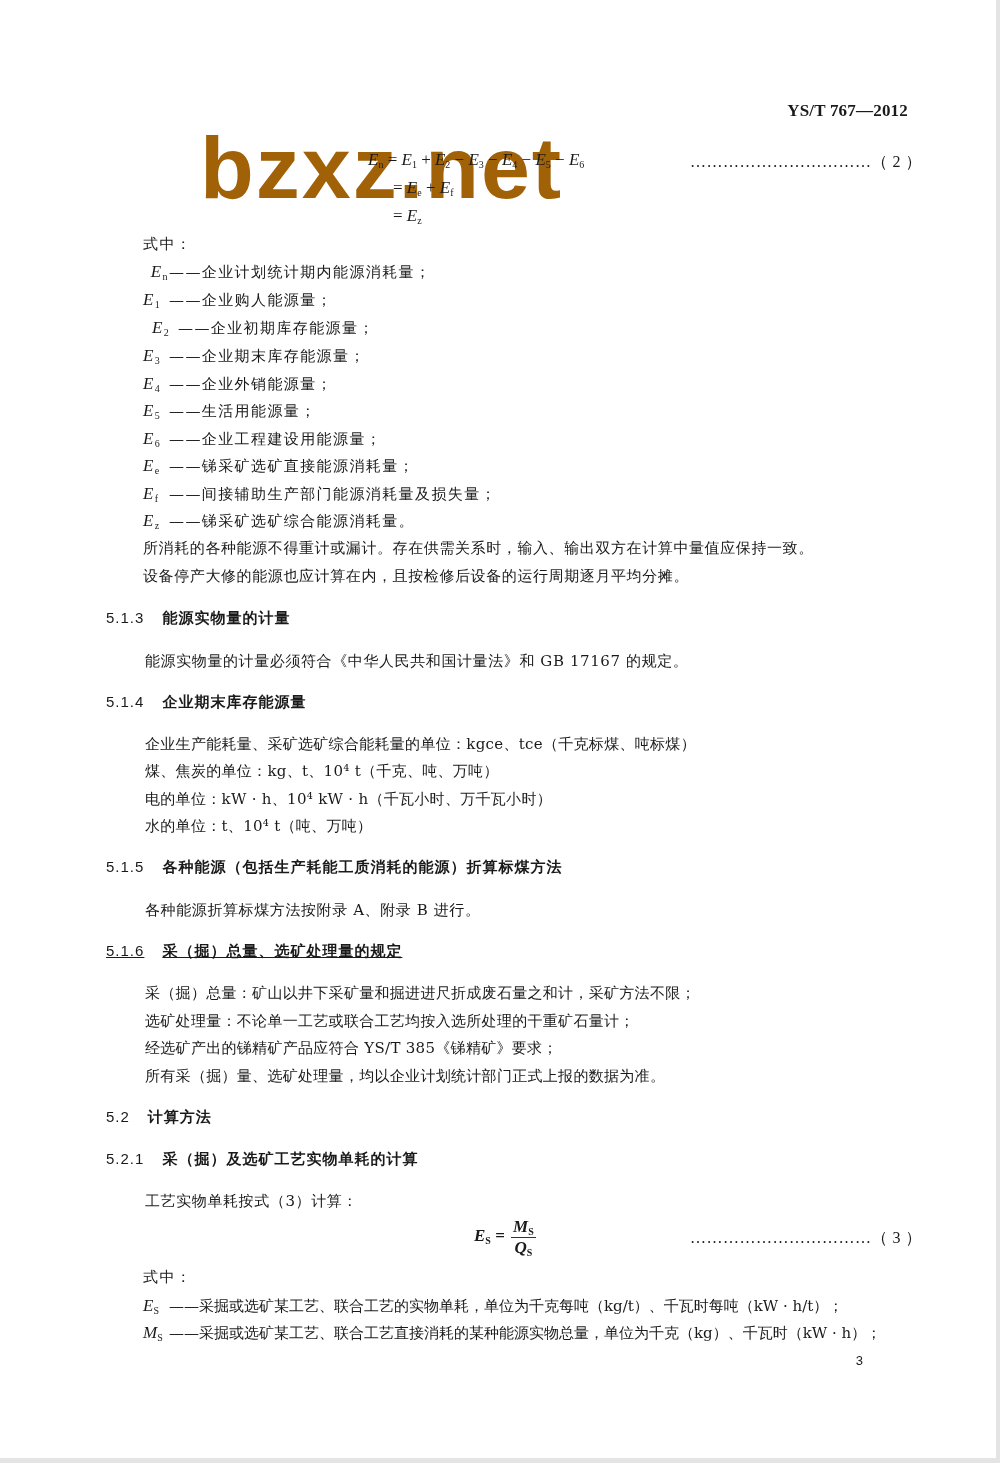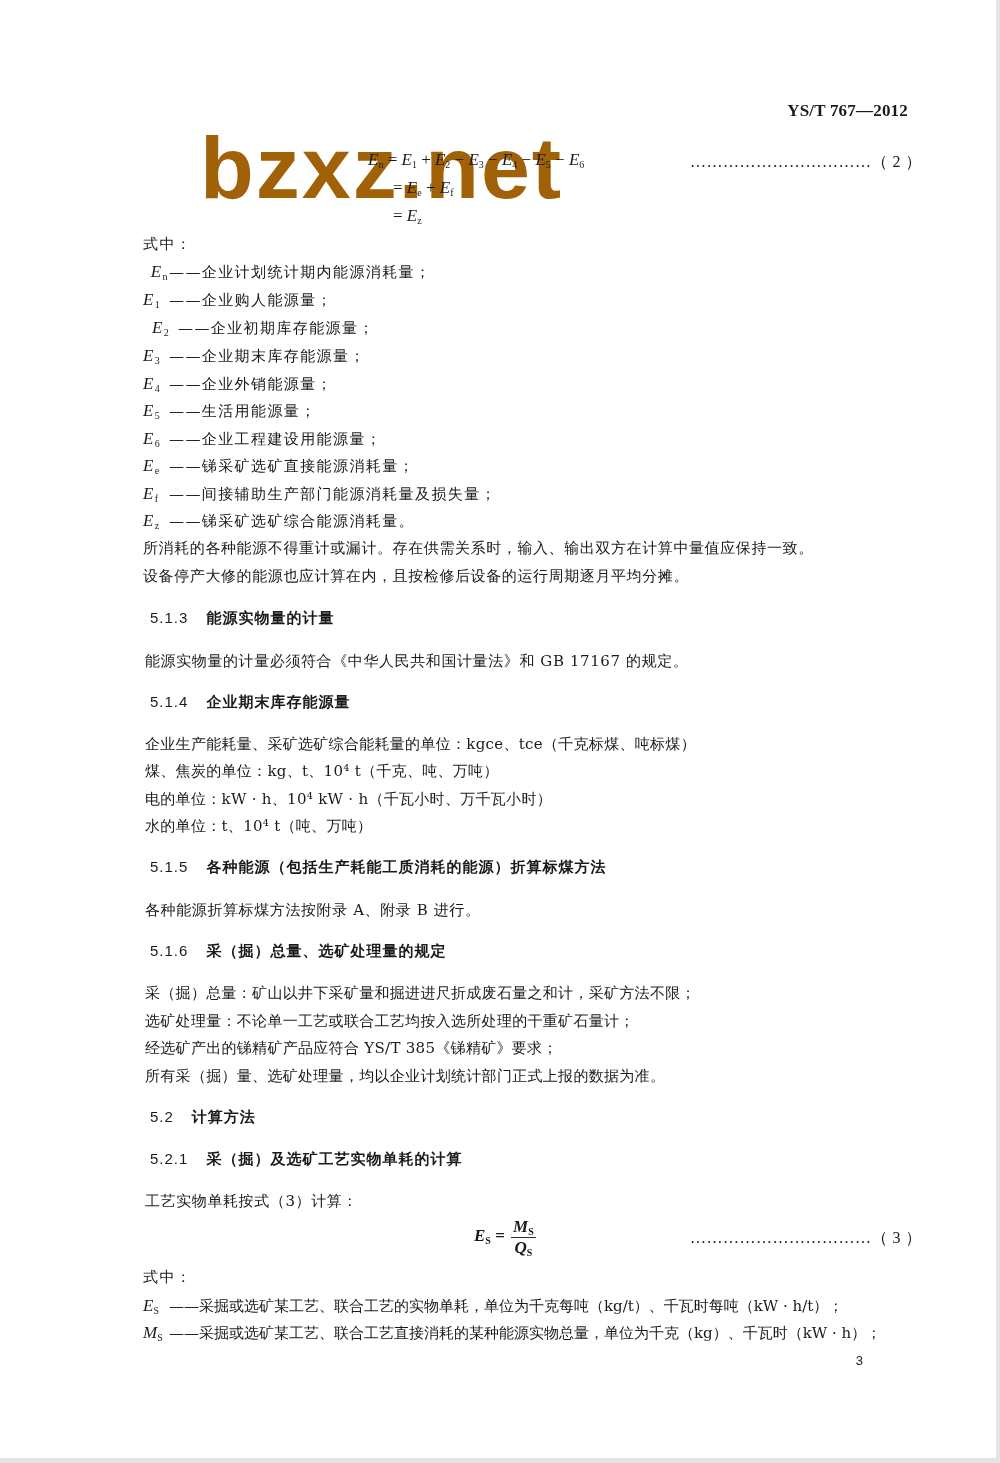--- a/index.html
+++ b/index.html
@@ -19,21 +19,21 @@
     .abs { position: absolute; z-index: 1; white-space: nowrap; }
     .std-code {
       right: 92px; top: 101px; font-family: "Liberation Serif", serif;
       font-weight: bold; font-size: 17px; letter-spacing: 0.2px;
     }
     .math { font-family: "Liberation Serif", "DejaVu Serif", serif; font-size: 17px; }
     .math i { font-style: italic; }
     .math sub { font-size: 10px; vertical-align: -3px; }
     .eqno { font-family: "Liberation Serif", serif; font-size: 16px; letter-spacing: 0.5px; }
     .body-text { font-size: 15px; letter-spacing: 1.4px; }
-    .heading { font-size: 15px; font-weight: bold; letter-spacing: 1px; margin-left: 44px; }
+    .heading { font-size: 15px; font-weight: bold; letter-spacing: 1px; }
     .heading .num { font-family: "Liberation Sans", sans-serif; font-weight: normal; letter-spacing: 1px; margin-right: 18px; }
     .sym { font-family: "Liberation Serif", serif; font-style: italic; font-size: 17px; display: inline-block; width: 26px; }
     .sym sub { font-size: 10px; font-style: normal; vertical-align: -3px; }
     .frac { display: inline-block; vertical-align: middle; text-align: center; margin-left: 2px; }
     .frac .num-part { display: block; border-bottom: 1px solid #333; padding: 0 2px; }
     .frac .den-part { display: block; padding: 0 2px; }
     .page-no { right: 137px; top: 1353px; font-family: "Liberation Sans", sans-serif; font-size: 13px; }
   </style>
 </head>
 <body>
@@ -85,21 +85,21 @@
 <div class="abs body-text" style="left:145px; top:735px; letter-spacing:0.3px;">企业生产能耗量、采矿选矿综合能耗量的单位：kgce、tce（千克标煤、吨标煤）</div>
 <div class="abs body-text" style="left:145px; top:762px; letter-spacing:0.3px;">煤、焦炭的单位：kg、t、10⁴ t（千克、吨、万吨）</div>
 <div class="abs body-text" style="left:145px; top:790px; letter-spacing:0.3px;">电的单位：kW · h、10⁴ kW · h（千瓦小时、万千瓦小时）</div>
 <div class="abs body-text" style="left:145px; top:817px; letter-spacing:0.3px;">水的单位：t、10⁴ t（吨、万吨）</div>
 
 <div class="abs heading" style="left:106px; top:858px;">
   <span class="num">5.1.5</span><span>各种能源（包括生产耗能工质消耗的能源）折算标煤方法</span>
 </div>
 <div class="abs body-text" style="left:145px; top:901px; letter-spacing:0.6px;">各种能源折算标煤方法按附录 A、附录 B 进行。</div>
 
-<div class="abs heading" style="left:106px; top:942px;">
+<div class="abs heading" style="left:106px; top:942px;text-decoration:underline;">
   <span class="num">5.1.6</span><span>采（掘）总量、选矿处理量的规定</span>
 </div>
 <div class="abs body-text" style="left:145px; top:984px; letter-spacing:0.3px;">采（掘）总量：矿山以井下采矿量和掘进进尺折成废石量之和计，采矿方法不限；</div>
 <div class="abs body-text" style="left:145px; top:1012px; letter-spacing:0.3px;">选矿处理量：不论单一工艺或联合工艺均按入选所处理的干重矿石量计；</div>
 <div class="abs body-text" style="left:145px; top:1039px; letter-spacing:0.3px;">经选矿产出的锑精矿产品应符合 YS/T 385《锑精矿》要求；</div>
 <div class="abs body-text" style="left:145px; top:1067px; letter-spacing:0.3px;">所有采（掘）量、选矿处理量，均以企业计划统计部门正式上报的数据为准。</div>
 
 <div class="abs heading" style="left:106px; top:1108px;">
   <span class="num">5.2</span><span>计算方法</span>
 </div>

